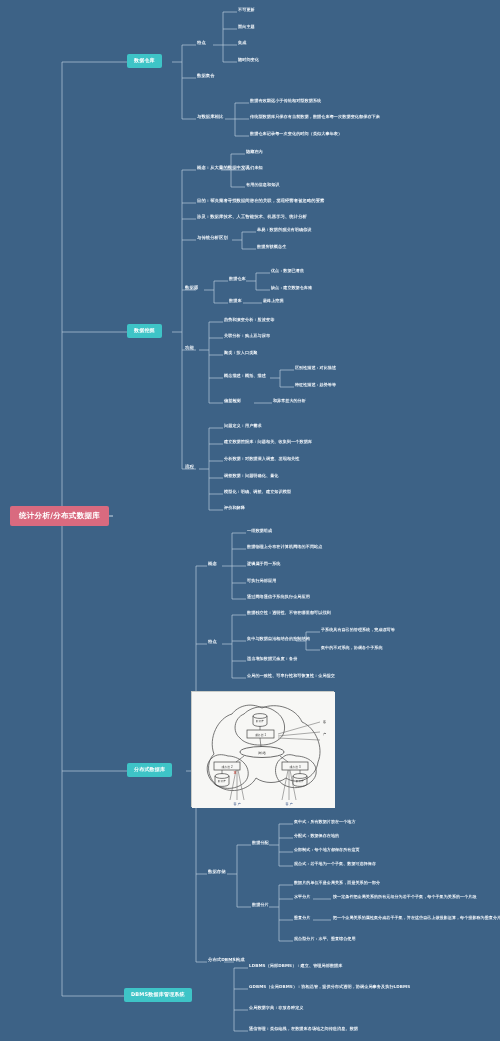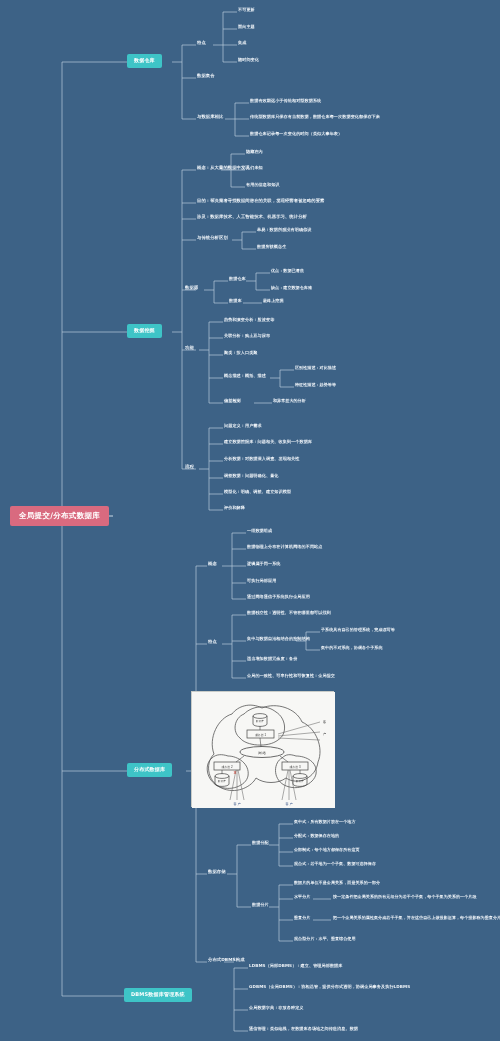--- a/index.html
+++ b/index.html
@@ -227,21 +227,21 @@
     <path d="M196,962 L207,962" stroke="#b9cbdb"></path>
     <path d="M224,962 L234,962" stroke="#b9cbdb"></path>
     <path d="M234,968 L234,1031" stroke="#b9cbdb"></path>
     <path d="M234,968 L248,968" stroke="#b9cbdb"></path>
     <path d="M234,989 L248,989" stroke="#b9cbdb"></path>
     <path d="M234,1010 L248,1010" stroke="#b9cbdb"></path>
     <path d="M234,1031 L248,1031" stroke="#b9cbdb"></path>
     <path d="M207,962 L207,962" stroke="#b9cbdb"></path>
   </svg>
 
-  <div class="node root" style="left: 10px; top: 506px; background: rgb(217, 106, 127);">全局提交/分布式数据库</div>
+  <div class="node root" style="left: 10px; top: 506px; background: rgb(217, 106, 127);">统计分析/分布式数据库</div>
 
   <div class="node branch" style="left: 127px; top: 54px; background: rgb(62, 196, 199);">数据仓库</div>
 
   <div class="node branch" style="left: 127px; top: 324px; background: rgb(62, 196, 199);">数据挖掘</div>
 
   <div class="node branch" style="left: 127px; top: 763px; background: rgb(62, 196, 199);">分布式数据库</div>
 
   <div class="node branch" style="left: 124px; top: 988px; background: rgb(62, 196, 199);">DBMS数据库管理系统</div>
 
   <div class="node leaf lvl2" style="left:197px; top:41px;">特点</div>

